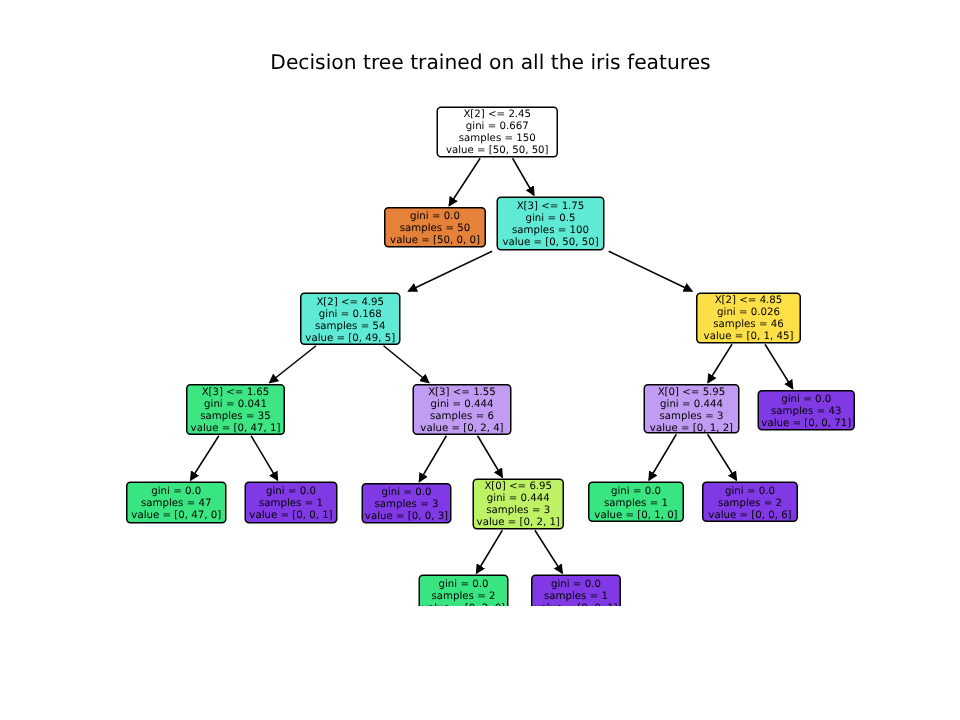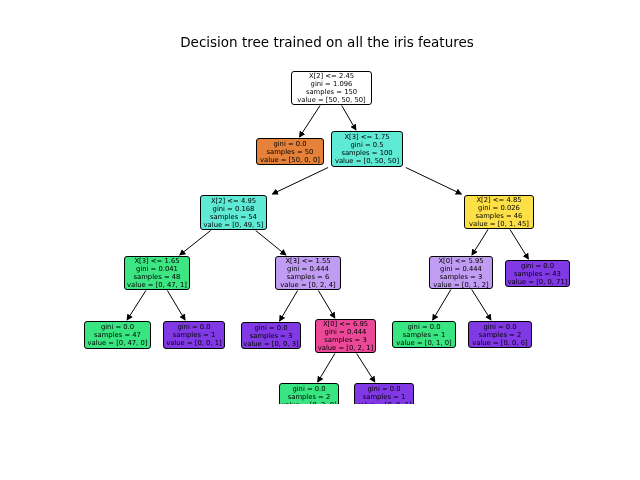--- a/index.html
+++ b/index.html
@@ -79,21 +79,21 @@
         <line x1="450.9" y1="289.5" x2="432.7" y2="320.0" stroke="#000000" stroke-width="1" marker-end="url(#arrowhead)"></line>
         <line x1="471.7" y1="289.5" x2="490.9" y2="320.0" stroke="#000000" stroke-width="1" marker-end="url(#arrowhead)"></line>
         <line x1="334.9" y1="353.5" x2="317.7" y2="382.0" stroke="#000000" stroke-width="1" marker-end="url(#arrowhead)"></line>
         <line x1="356.6" y1="353.5" x2="374.8" y2="382.0" stroke="#000000" stroke-width="1" marker-end="url(#arrowhead)"></line>
       </g>
   </svg>
 
   <div id="nodes-layer">
       <div class="tree-node" style="left: 291px; top: 71px; width: 81px; height: 34px; background: rgb(255, 255, 255);">
         <span class="node-line">X[2] &lt;= 2.45</span>
-        <span class="node-line">gini = 1.096</span>
+        <span class="node-line">gini = 0.667</span>
         <span class="node-line">samples = 150</span>
         <span class="node-line">value = [50, 50, 50]</span>
       </div>
       <div class="tree-node" style="left: 256px; top: 138px; width: 68px; height: 27px; background: rgb(229, 129, 57);">
         <span class="node-line">gini = 0.0</span>
         <span class="node-line">samples = 50</span>
         <span class="node-line">value = [50, 0, 0]</span>
       </div>
       <div class="tree-node" style="left: 331px; top: 131px; width: 72px; height: 36px; background: #5eead4;">
         <span class="node-line">X[3] &lt;= 1.75</span>
@@ -109,21 +109,21 @@
       </div>
       <div class="tree-node" style="left: 464px; top: 195px; width: 70px; height: 34px; background: #fde047;">
         <span class="node-line">X[2] &lt;= 4.85</span>
         <span class="node-line">gini = 0.026</span>
         <span class="node-line">samples = 46</span>
         <span class="node-line">value = [0, 1, 45]</span>
       </div>
       <div class="tree-node" style="left: 124px; top: 256px; width: 66px; height: 34px; background: rgb(61, 229, 131);">
         <span class="node-line">X[3] &lt;= 1.65</span>
         <span class="node-line">gini = 0.041</span>
-        <span class="node-line">samples = 48</span>
+        <span class="node-line">samples = 35</span>
         <span class="node-line">value = [0, 47, 1]</span>
       </div>
       <div class="tree-node" style="left: 275px; top: 256px; width: 66px; height: 34px; background: rgb(192, 156, 242);">
         <span class="node-line">X[3] &lt;= 1.55</span>
         <span class="node-line">gini = 0.444</span>
         <span class="node-line">samples = 6</span>
         <span class="node-line">value = [0, 2, 4]</span>
       </div>
       <div class="tree-node" style="left: 429px; top: 256px; width: 64px; height: 33px; background: rgb(192, 156, 242);">
         <span class="node-line">X[0] &lt;= 5.95</span>
@@ -144,21 +144,21 @@
       <div class="tree-node" style="left: 163px; top: 321px; width: 62px; height: 28px; background: rgb(129, 57, 229);">
         <span class="node-line">gini = 0.0</span>
         <span class="node-line">samples = 1</span>
         <span class="node-line">value = [0, 0, 1]</span>
       </div>
       <div class="tree-node" style="left: 241px; top: 322px; width: 60px; height: 27px; background: rgb(129, 57, 229);">
         <span class="node-line">gini = 0.0</span>
         <span class="node-line">samples = 3</span>
         <span class="node-line">value = [0, 0, 3]</span>
       </div>
-      <div class="tree-node" style="left: 315px; top: 319px; width: 61px; height: 34px; background: #ec4899;">
+      <div class="tree-node" style="left: 315px; top: 319px; width: 61px; height: 34px; background: #bef264;">
         <span class="node-line">X[0] &lt;= 6.95</span>
         <span class="node-line">gini = 0.444</span>
         <span class="node-line">samples = 3</span>
         <span class="node-line">value = [0, 2, 1]</span>
       </div>
       <div class="tree-node" style="left: 392px; top: 321px; width: 64px; height: 27px; background: rgb(57, 229, 129);">
         <span class="node-line">gini = 0.0</span>
         <span class="node-line">samples = 1</span>
         <span class="node-line">value = [0, 1, 0]</span>
       </div>

